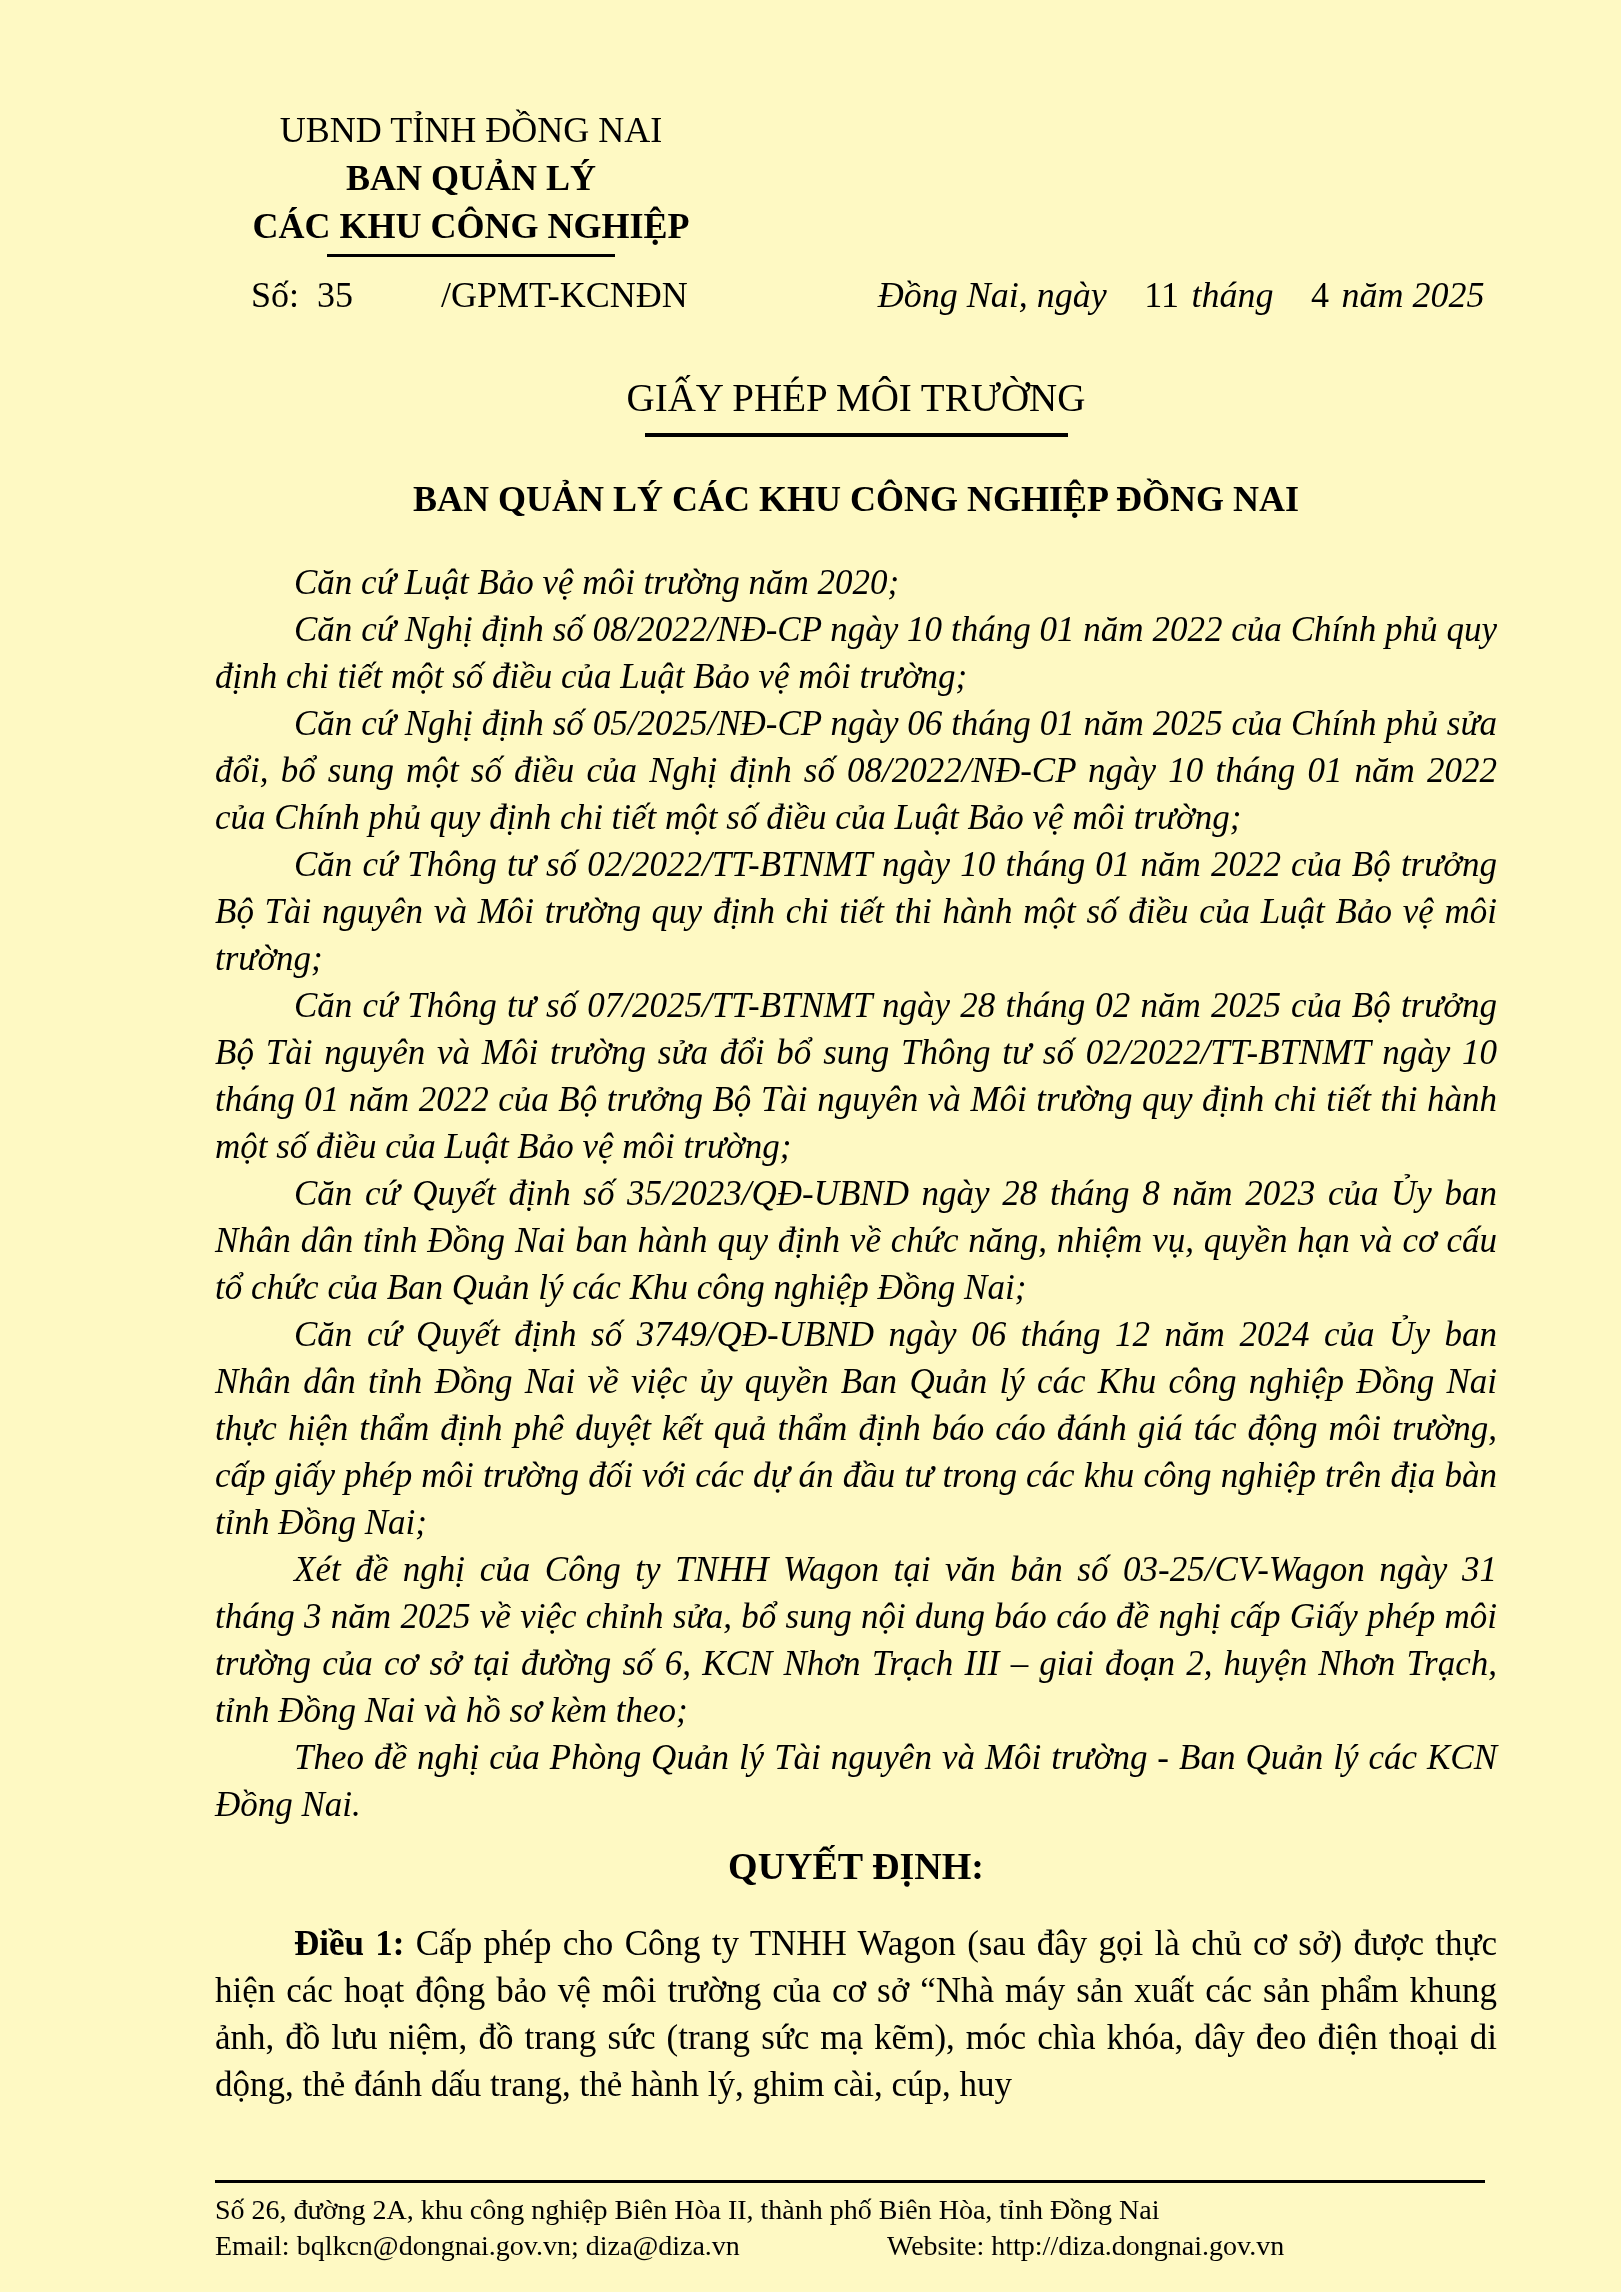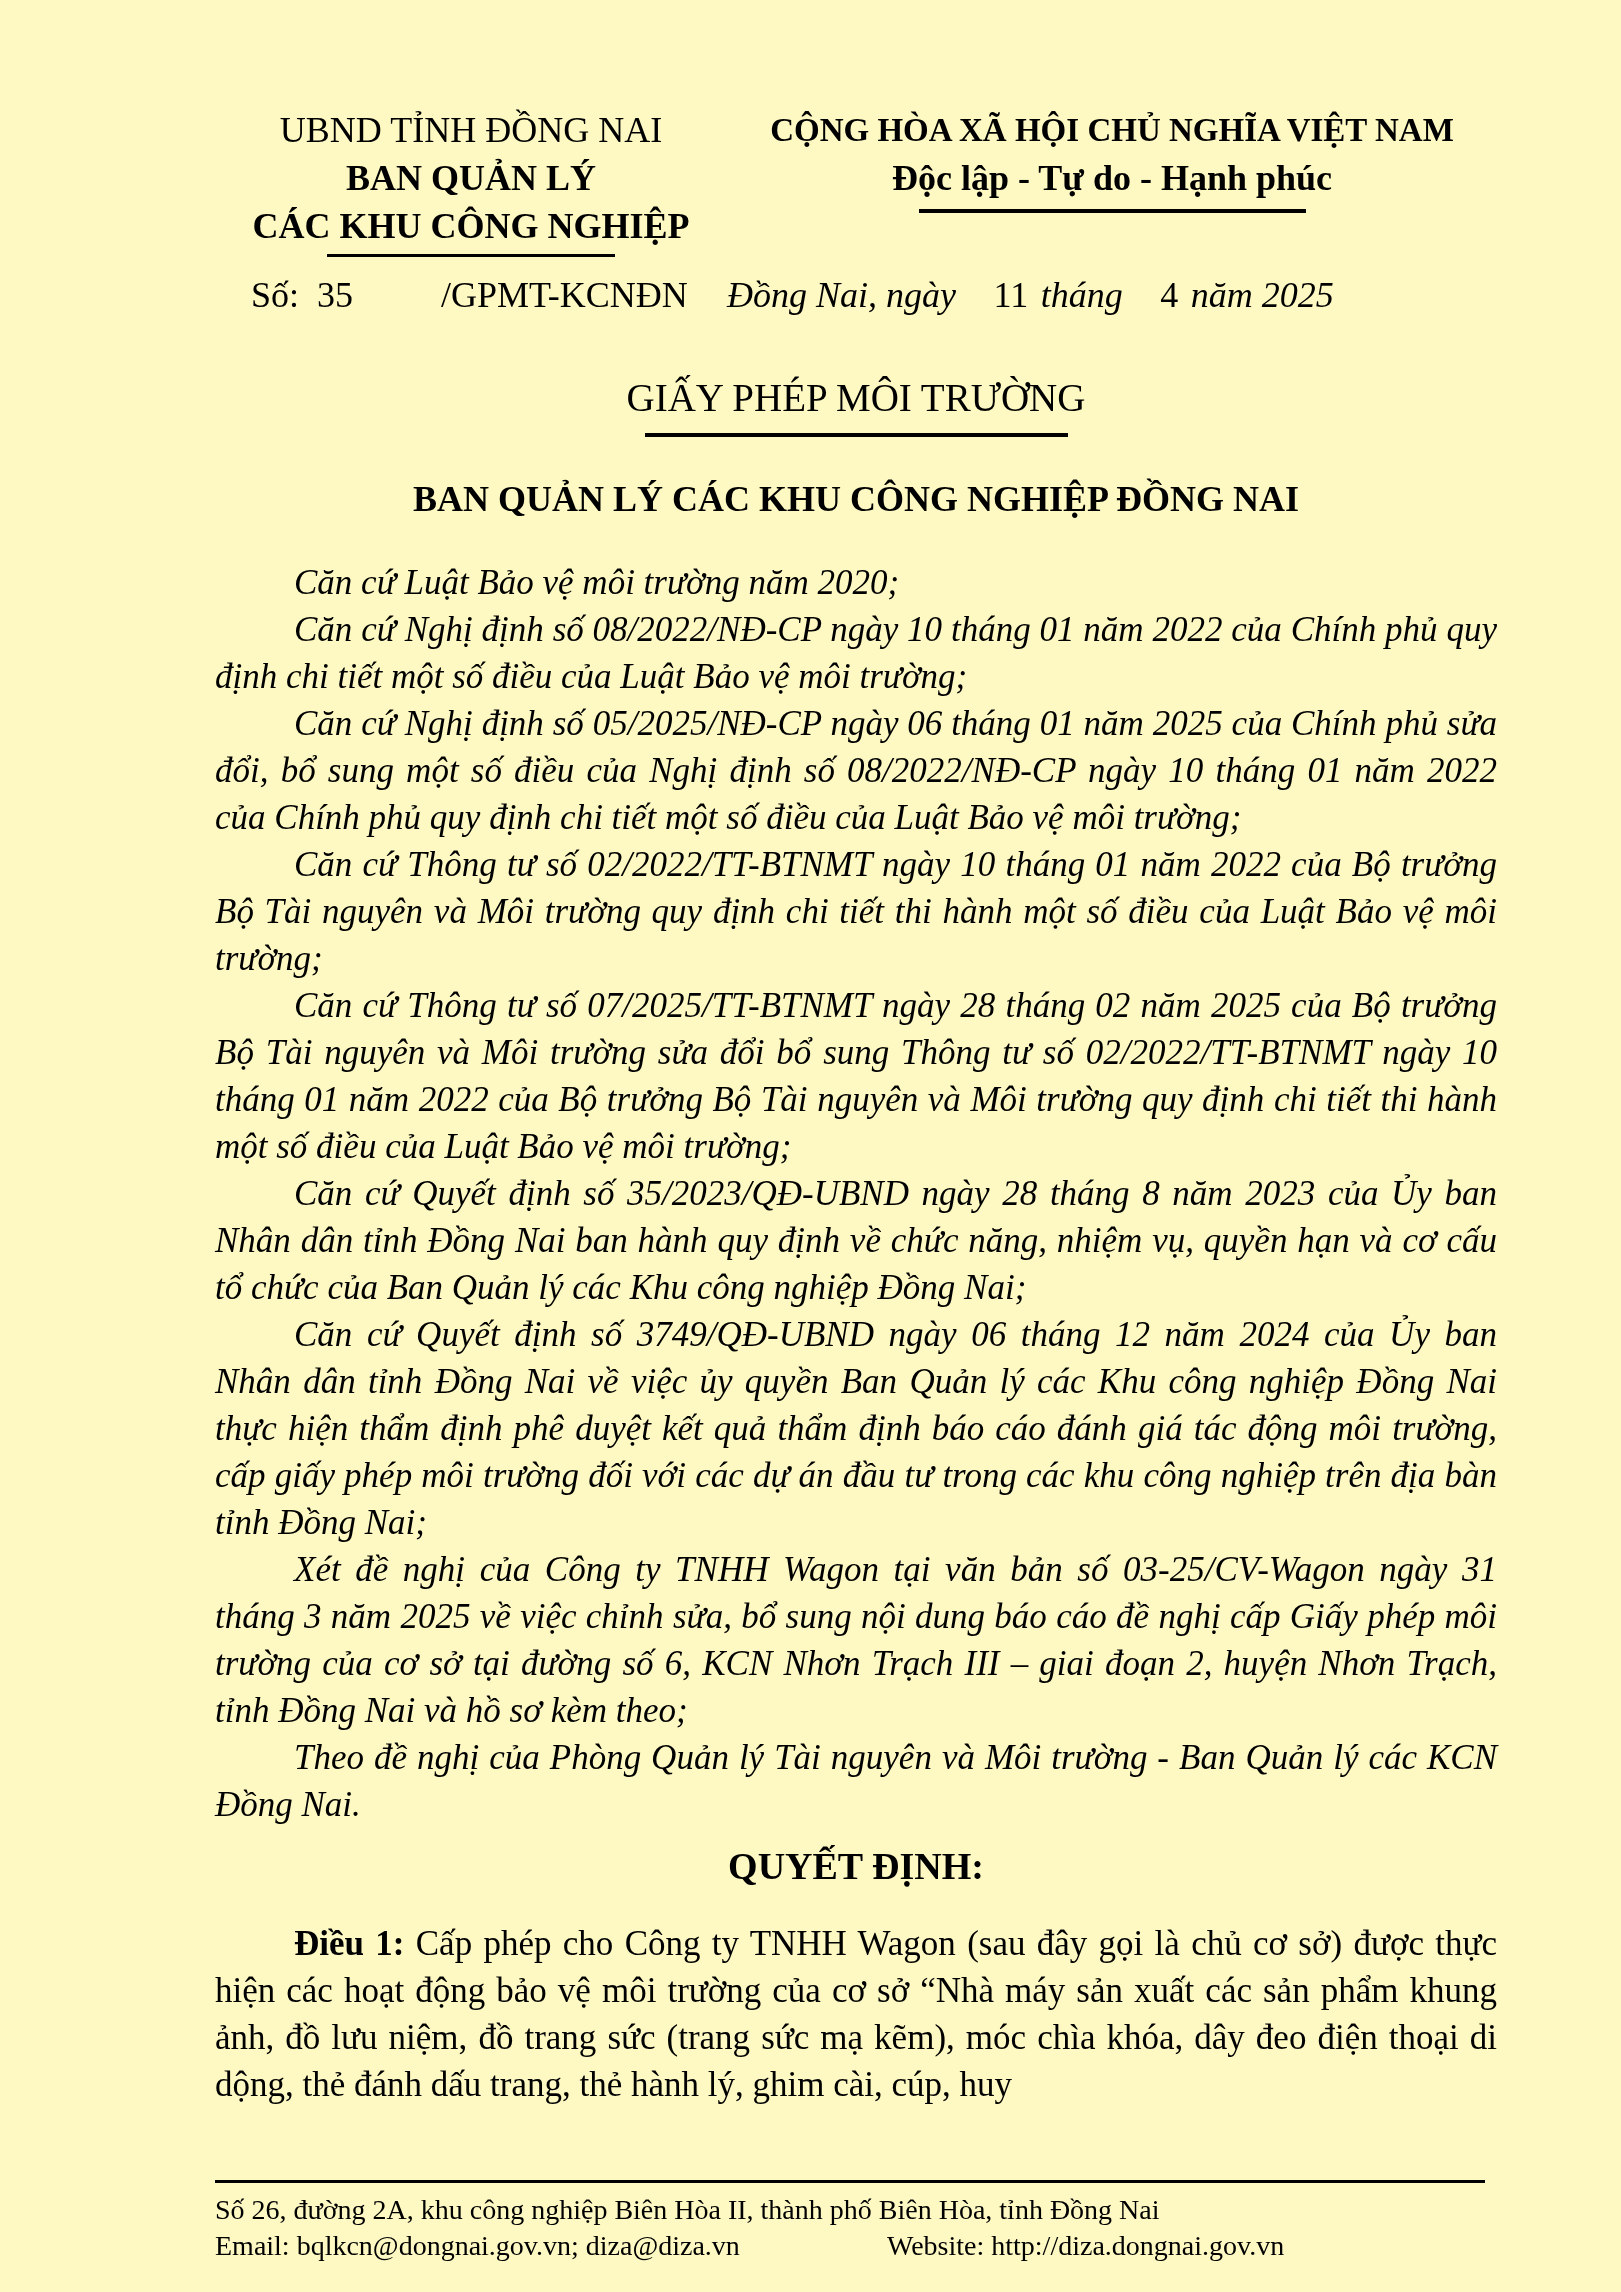--- a/index.html
+++ b/index.html
@@ -25,21 +25,21 @@
   .hr1 { font-size: 33px; line-height: 48px; font-weight: bold; }
   .hr2 { font-size: 36px; line-height: 48px; font-weight: bold; }
   .rule-left  { width: 288px; height: 3.6px; background: #000; margin: 3.6px auto 0; }
   .rule-right { width: 387px; height: 3.6px; background: #000; margin: 7.2px auto 0; }
 
   
   .ref-row { display: flex; margin-top: 14.3px; font-size: 36px; line-height: 48px; }
   .ref-left { width: 512px; text-align: left; padding-left: 36px; box-sizing: border-box; white-space: nowrap; }
   .ref-left .num { margin-left: 18px; }
   .ref-left .sym { margin-left: 88px; }
-  .ref-right { flex: 1; text-align: left; font-style: italic; white-space: nowrap; }
+  .ref-right { flex: 1; text-align: right; font-style: italic; white-space: nowrap; }
   .ref-right .fill { font-style: normal; margin: 0 12.5px 0 25px; }
   .ref-right .word { margin-right: 12.5px; }
 
   
   .doc-title { text-align: center; margin-top: 56px; }
   .title-main { font-size: 39px; font-weight: normal; line-height: 45px; }
   .title-underline { width: 423px; height: 4.5px; background: #000; margin: 12.5px auto 0; }
   .title-sub { font-size: 36px; font-weight: bold; line-height: 43px; margin-top: 41px; }
 
   
@@ -68,25 +68,20 @@
 <body>
 
 <div class="page">
 
   <div class="header">
     <div class="header-left">
       <div class="h1l">UBND TỈNH ĐỒNG NAI</div>
       <div class="h2l">BAN QUẢN LÝ</div>
       <div class="h3l">CÁC KHU CÔNG NGHIỆP</div>
       <div class="rule-left"></div>
-    </div>
-    <div class="header-right">
-      <div class="hr1">CỘNG HÒA XÃ HỘI CHỦ NGHĨA VIỆT NAM</div>
-      <div class="hr2">Độc lập - Tự do - Hạnh phúc</div>
-      <div class="rule-right"></div>
     </div>
   </div>
 
   <div class="ref-row">
     <div class="ref-left">
       <span>Số:</span><span class="num">35</span><span class="sym">/GPMT-KCNĐN</span>
     </div>
     <div class="ref-right">
       <span class="word">Đồng Nai, ngày</span><span class="fill">11</span><span class="word">tháng</span><span class="fill">4</span><span class="word">năm 2025</span>
     </div>

